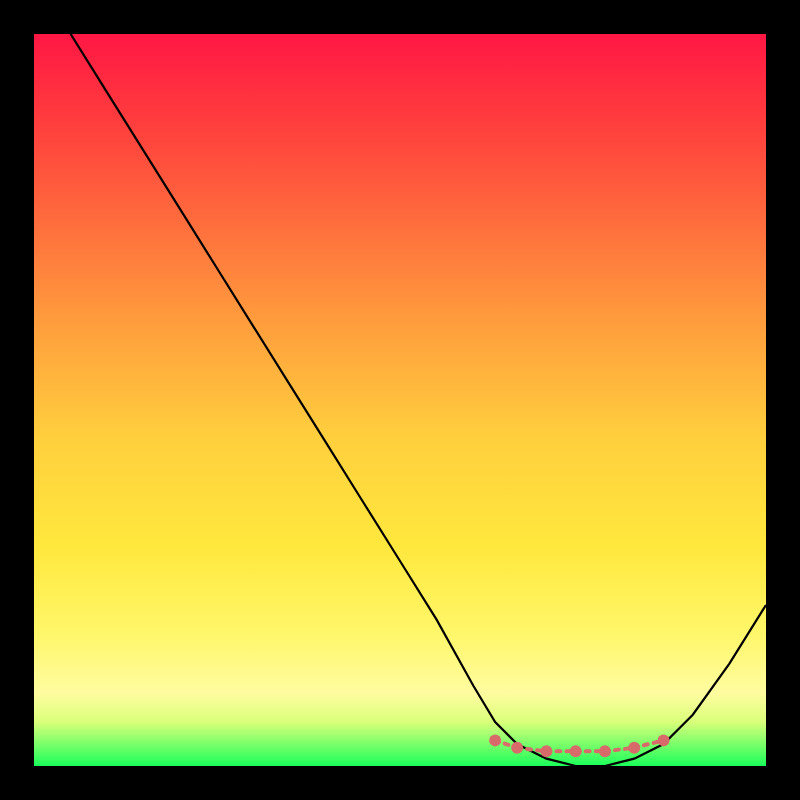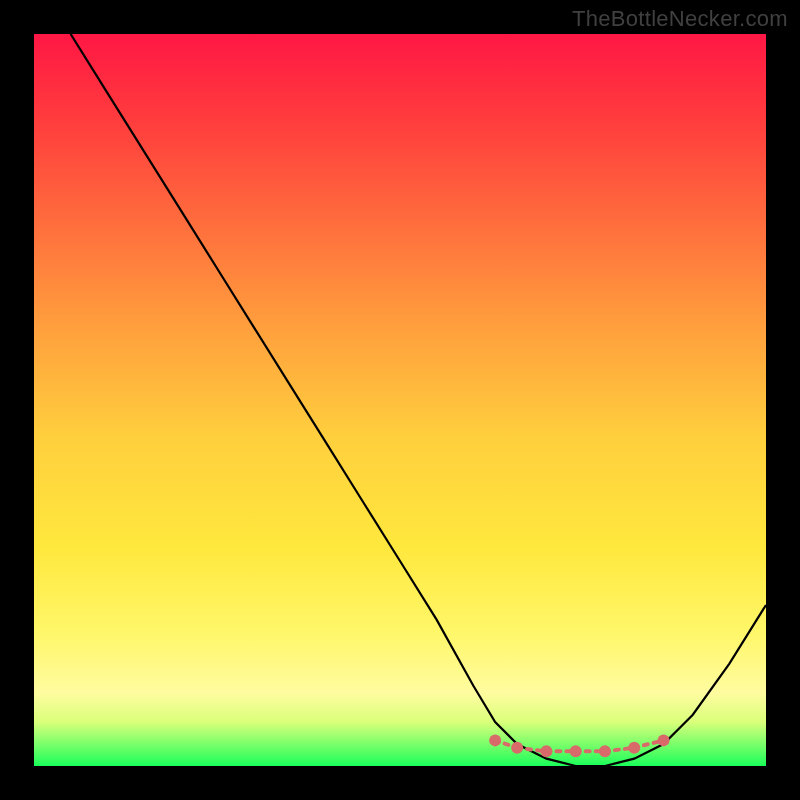--- a/index.html
+++ b/index.html
@@ -7,21 +7,20 @@
   .container { width: 800px; height: 800px; position: relative; background: #000; }
   .watermark { position: absolute; top: 6px; right: 12px; color: #404040; font-size: 22px; font-weight: 500; letter-spacing: 0.3px; }
   .plot-area { position: absolute; left: 34px; top: 34px; width: 732px; height: 732px; }
   .gradient-bg { width: 100%; height: 100%; position: absolute; }
   svg.curve { position: absolute; left: 0; top: 0; width: 100%; height: 100%; }
 </style>
 </head>
 <body>
 
 <div class="container">
-  <div class="watermark">TheBottleNecker.com</div>
   <div class="plot-area">
     <svg class="gradient-bg" viewBox="0 0 732 732" preserveAspectRatio="none">
       <defs>
         <linearGradient id="bg-grad" x1="0" y1="0" x2="0" y2="1">
             <stop offset="0%" stop-color="#ff1744"></stop>
             <stop offset="12%" stop-color="#ff3d3d"></stop>
             <stop offset="25%" stop-color="#ff6a3d"></stop>
             <stop offset="40%" stop-color="#ff9f3d"></stop>
             <stop offset="55.00000000000001%" stop-color="#ffcf3d"></stop>
             <stop offset="70%" stop-color="#ffe83d"></stop>

